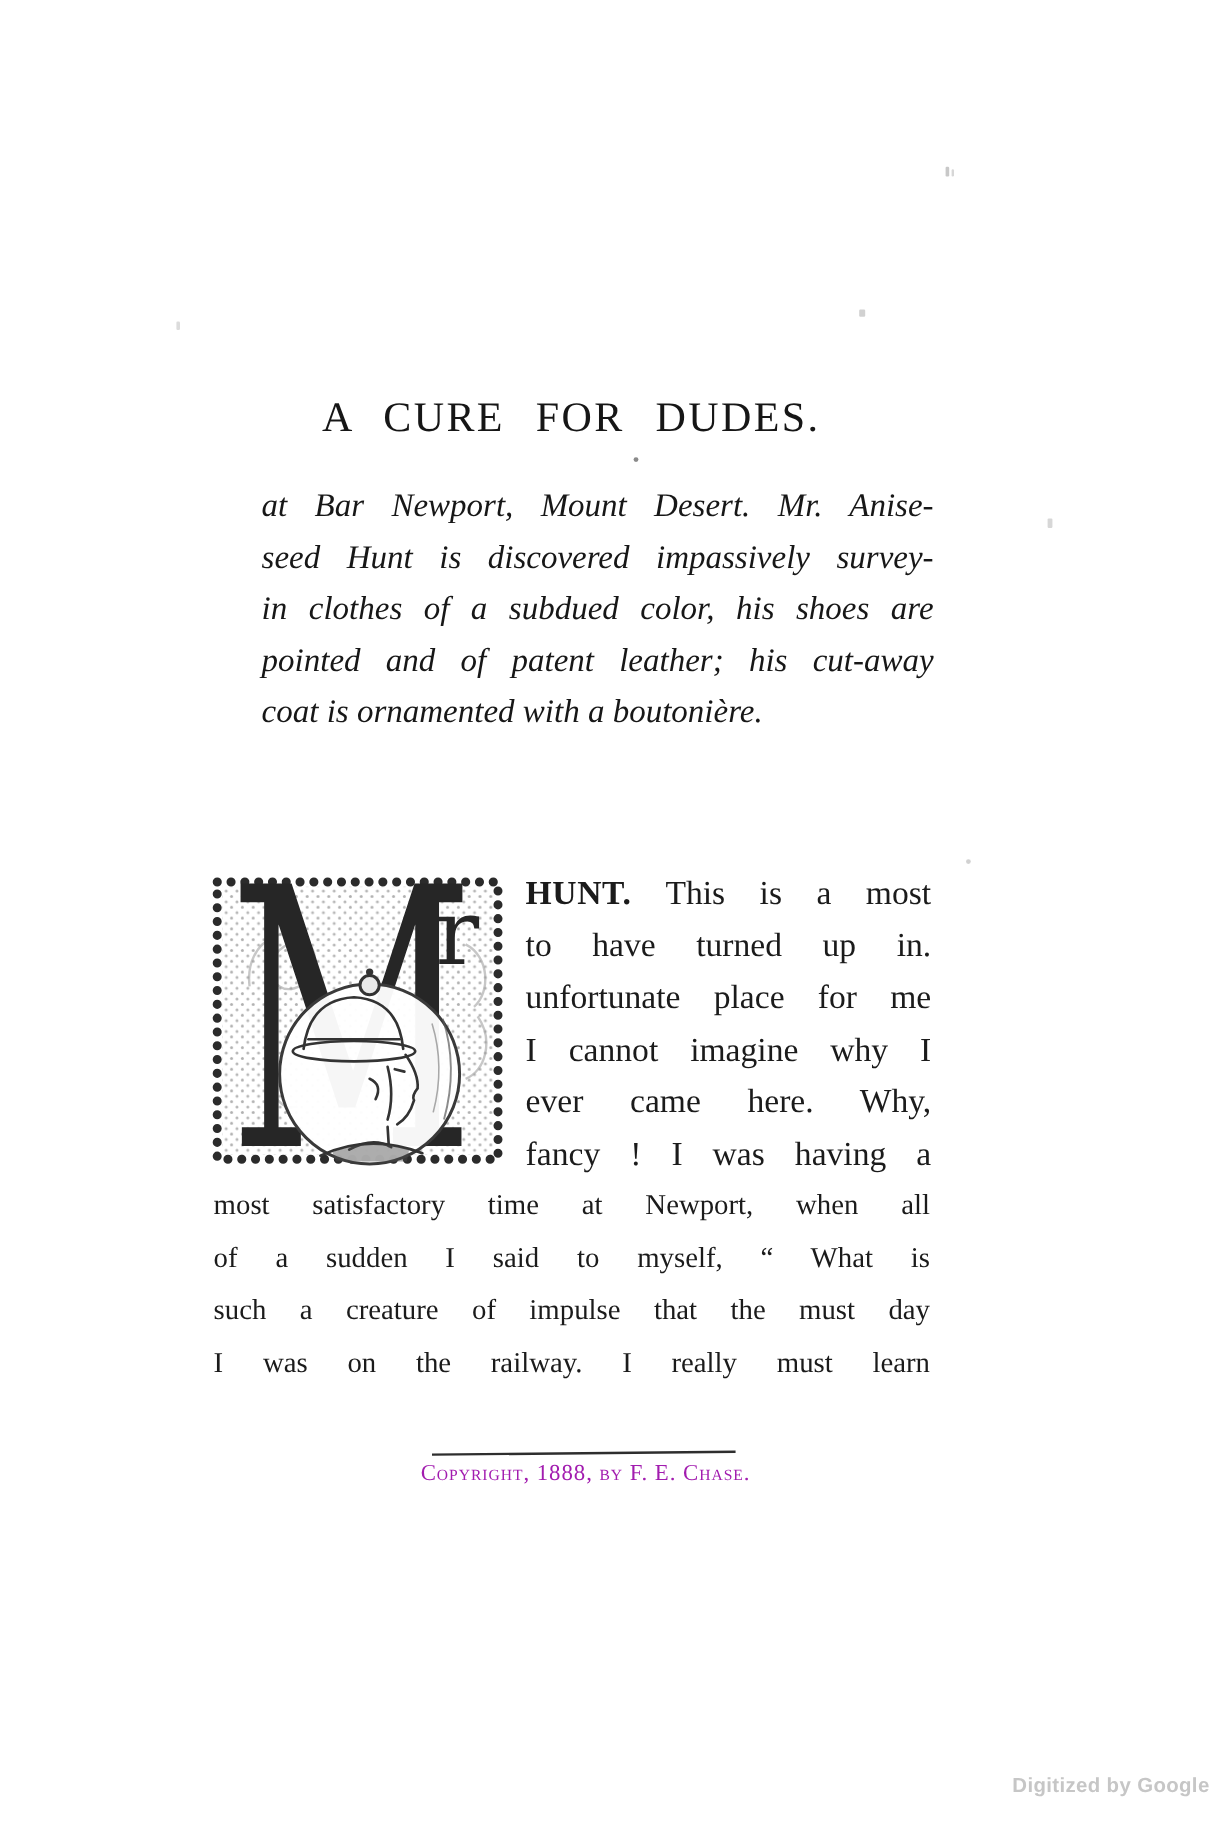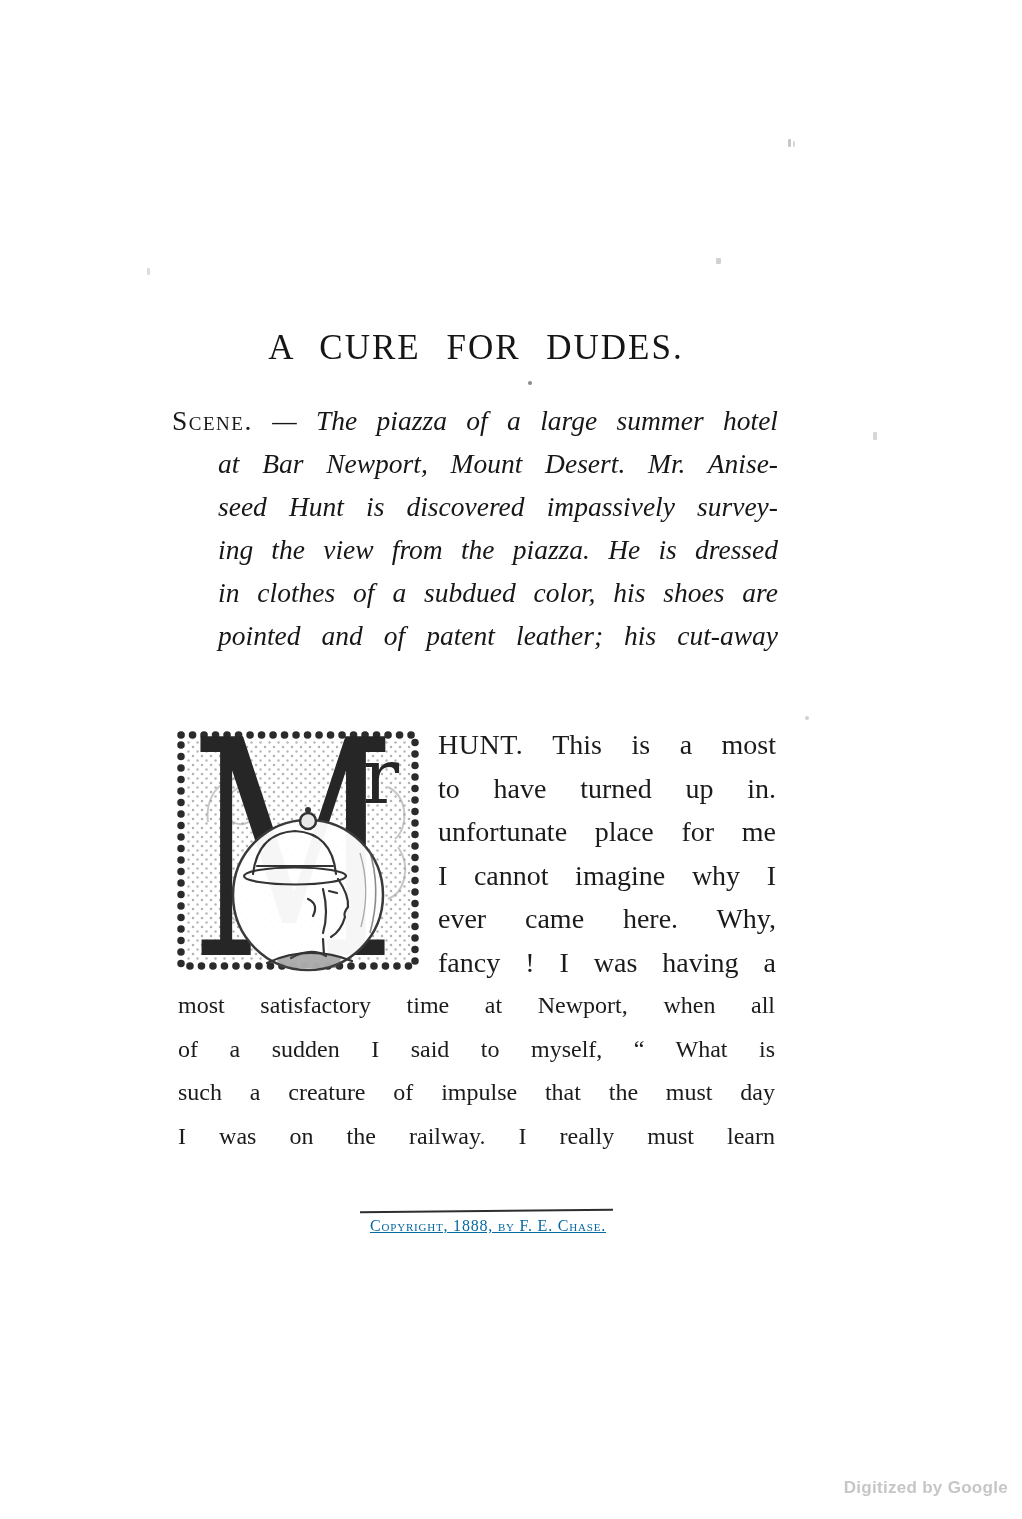--- a/index.html
+++ b/index.html
@@ -21,49 +21,48 @@
   .scene-label{font-style:normal;font-variant:small-caps;letter-spacing:1.5px;}
   .hunt-narrow{
     position:absolute;left:438px;top:723px;width:338px;
     font-size:28px;line-height:43.5px;
   }
   .hunt-wide{
     position:absolute;left:178px;top:984px;width:597px;
     font-size:24px;line-height:43.5px;
   }
   .hunt-narrow .line,.hunt-wide .line{text-align:justify;text-align-last:justify;}
-  .speaker{letter-spacing:0.5px;}
+  .speaker{letter-spacing:0.5px;font-weight:bold;}
   .dropcap{position:absolute;left:173px;top:727px;width:250px;height:247px;}
   .rule{position:absolute;left:360px;top:1210px;width:253px;height:2px;background:#2e2e2e;transform:rotate(-0.55deg);}
   .copyright{
     position:absolute;left:178px;top:1217px;width:620px;text-align:center;
-    font-variant:small-caps;font-size:16px;letter-spacing:0.8px;color:#0369a1;text-decoration:underline;
+    font-variant:small-caps;font-size:19px;letter-spacing:0.8px;color:#a21caf;
   }
   .watermark{
     position:absolute;right:14px;top:1478px;
     font-family:"Liberation Sans",sans-serif;font-size:17px;color:#c6c6c6;letter-spacing:0.3px;font-weight:bold;
   }
   .speck{position:absolute;background:#9a9a9a;border-radius:1px;}
   .dot{border-radius:50%;}
 </style>
 </head>
 <body>
 
 <div id="page">
 
   <div class="title">A CURE FOR DUDES.</div>
   <div class="speck dot" style="left:528px;top:381px;width:4px;height:4px;background:#8a8a8a;"></div>
 
   <div class="scene">
-    <div class="line"><span class="scene-label">Scene.</span> <span>— The piazza of a large summer hotel</span></div>
     <div class="line indent">at Bar Newport, Mount Desert. Mr. Anise-</div>
     <div class="line indent">seed Hunt is discovered impassively survey-</div>
-    <div class="line indent">ing the view from the piazza. He is dressed</div>
     <div class="line indent">in clothes of a subdued color, his shoes are</div>
     <div class="line indent">pointed and of patent leather; his cut-away</div>
+    <div class="line indent last">coat is ornamented with a boutonière.</div>
   </div>
 
   <svg class="dropcap" viewBox="0 0 250 247">
     <defs>
       <pattern id="stipple" width="9" height="9" patternUnits="userSpaceOnUse">
         <circle cx="2" cy="2" r="1.25" fill="#6f6f6f" opacity="0.55"></circle>
         <circle cx="6.5" cy="6.5" r="1.25" fill="#6f6f6f" opacity="0.5"></circle>
       </pattern>
     </defs>
     <rect x="12" y="12" width="226" height="223" fill="url(#stipple)"></rect>

